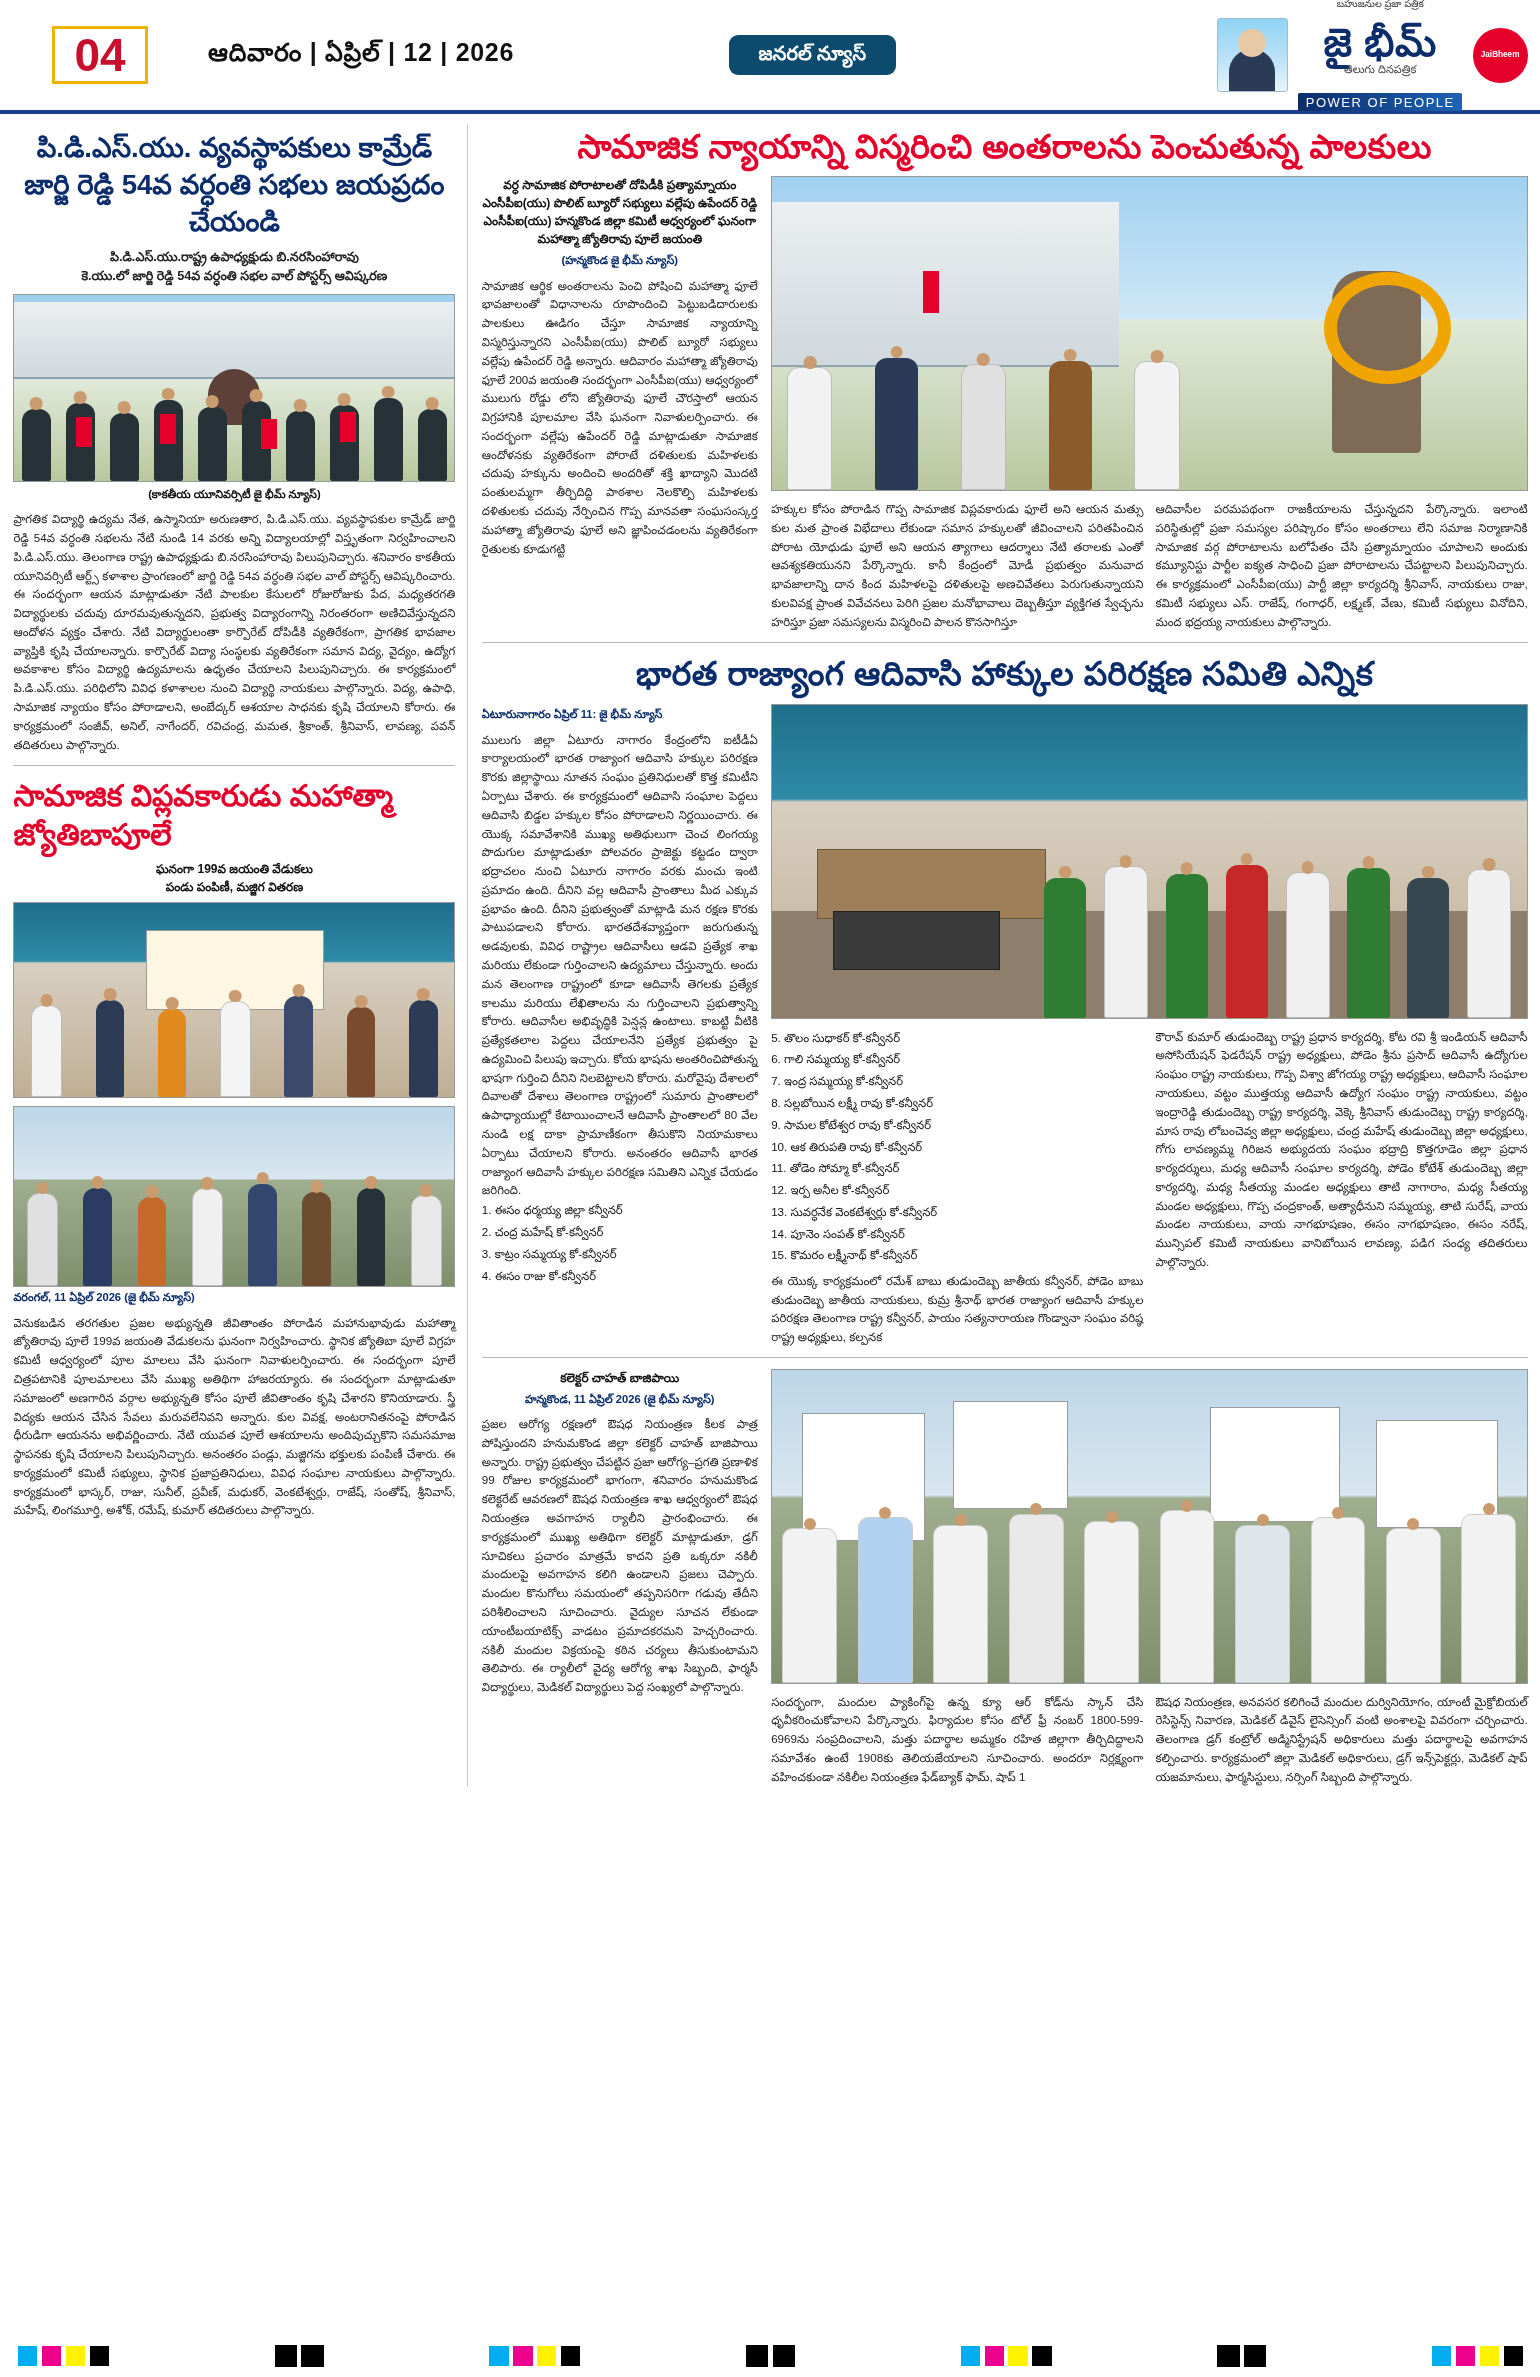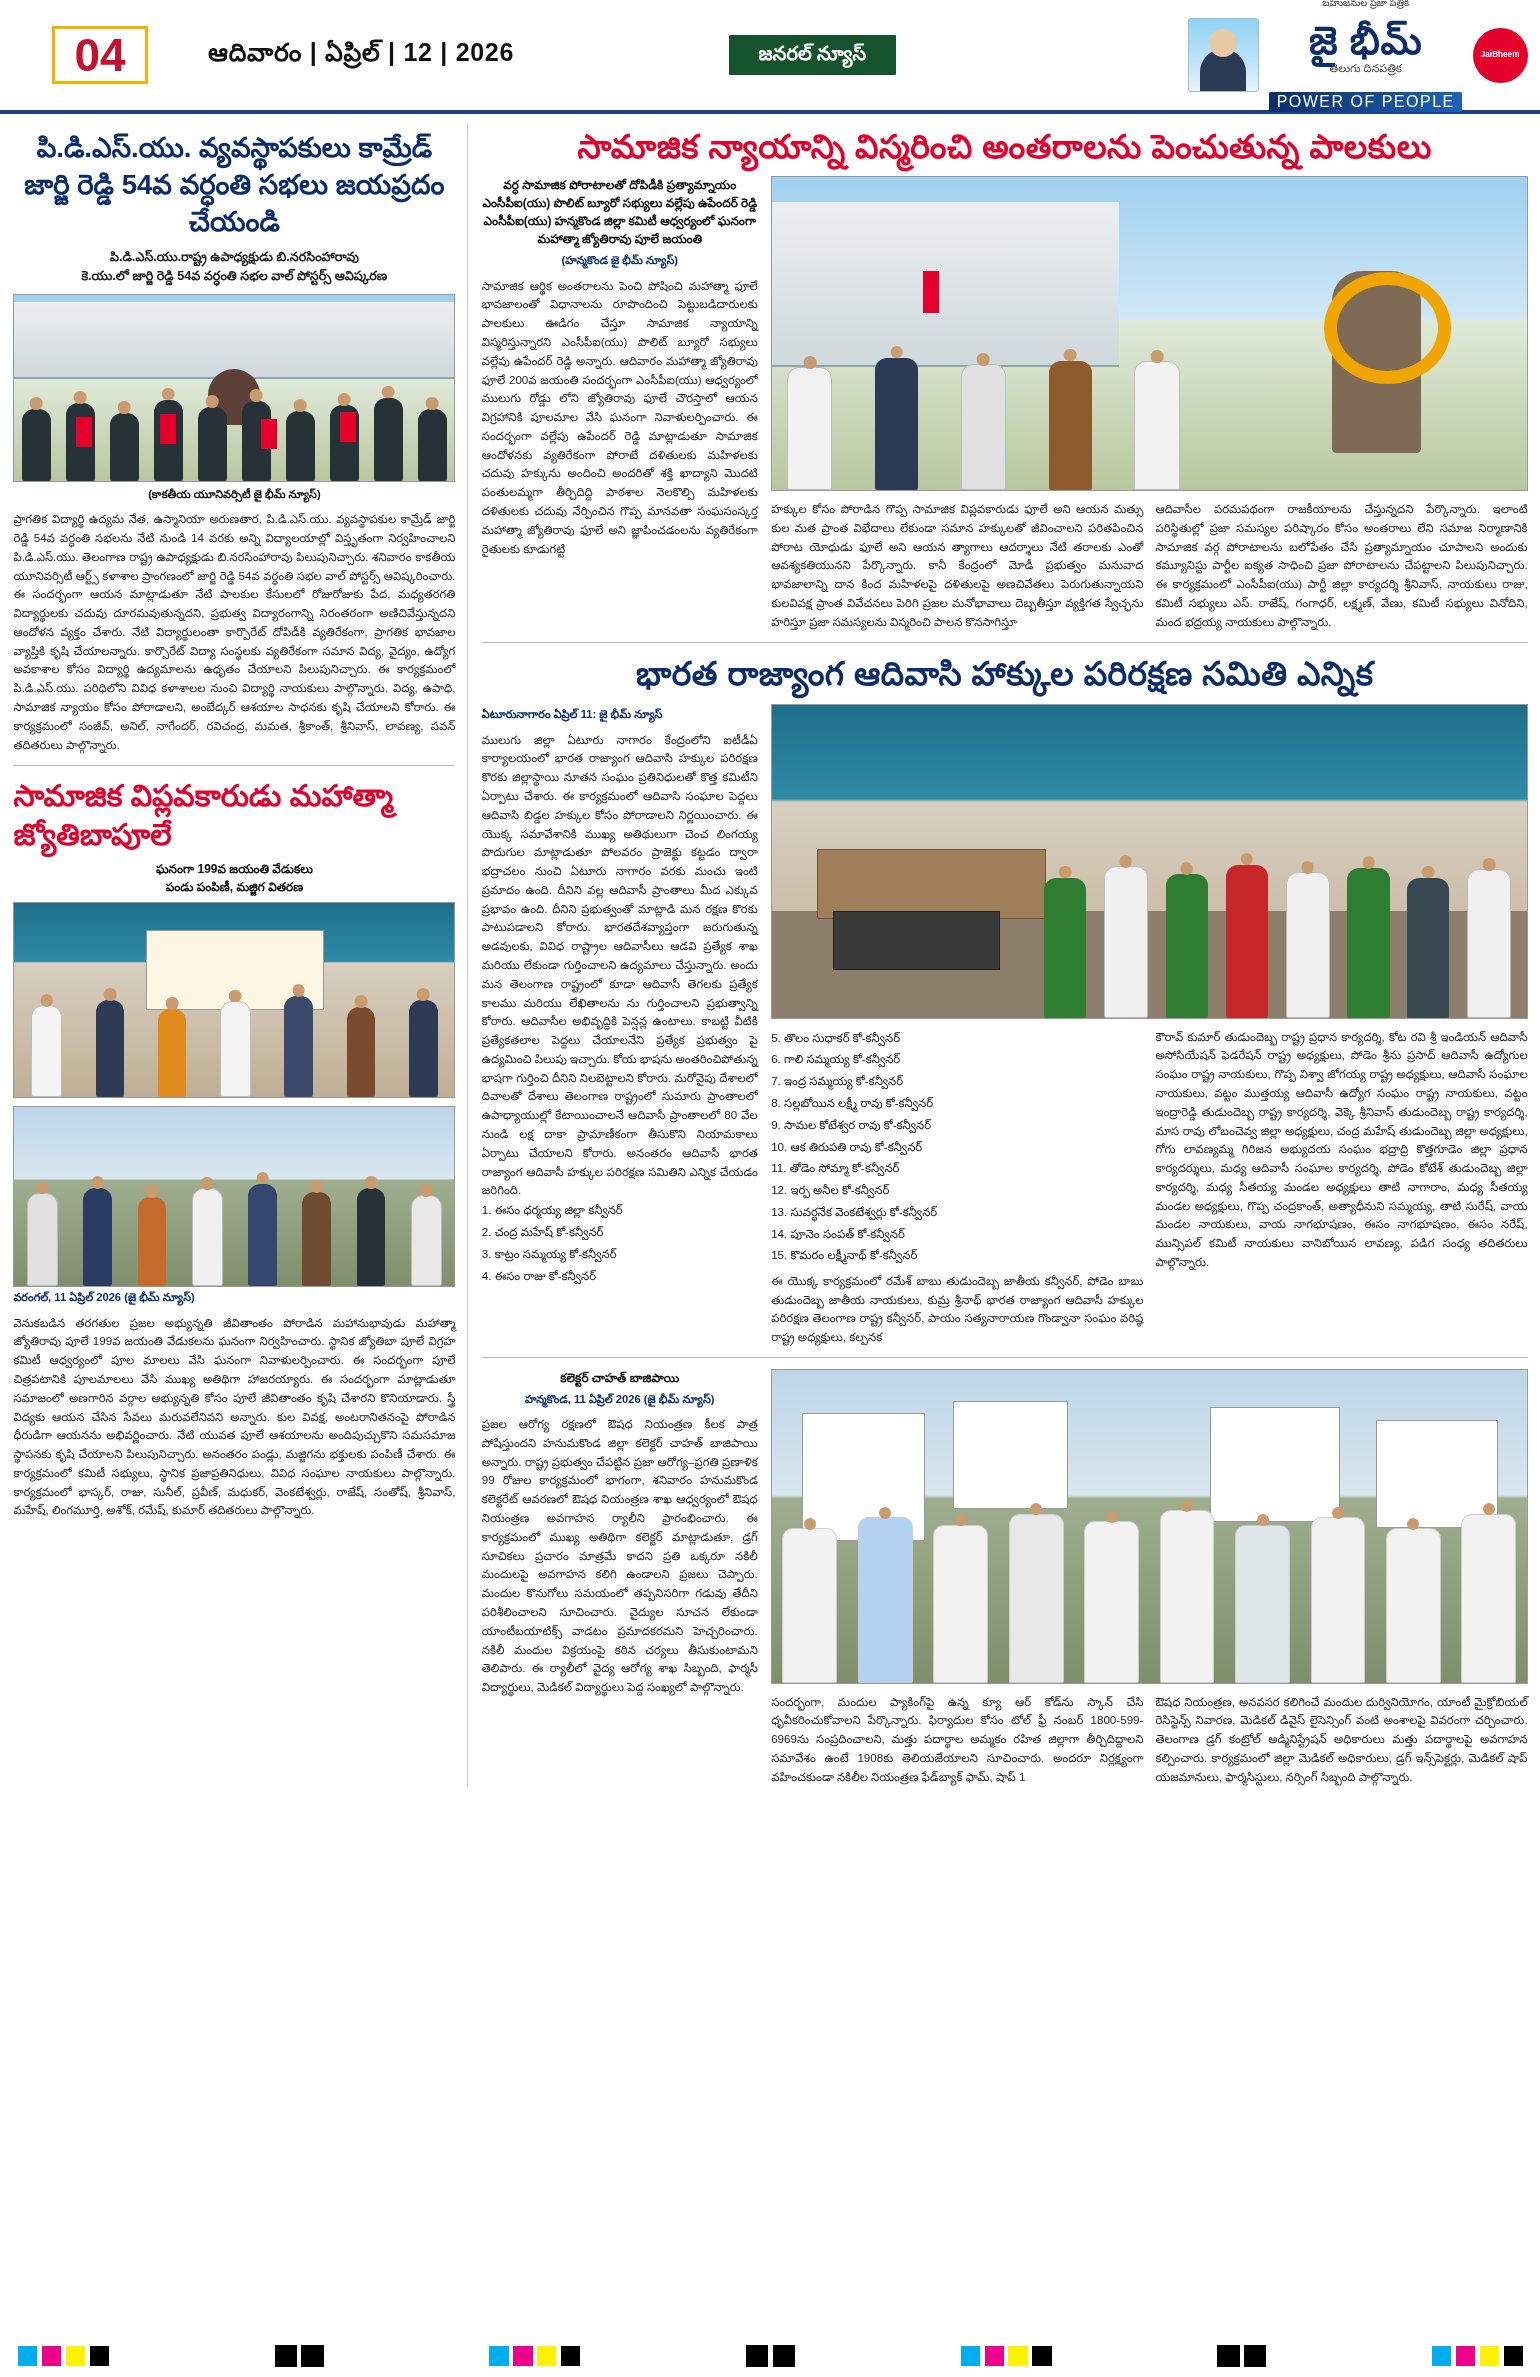--- a/index.html
+++ b/index.html
@@ -5,30 +5,30 @@
   html,body{margin:0;padding:0;background:#ffffff;}
   body{width:1541px;height:2377px;font-family:"Liberation Sans",sans-serif;color:#111;}
   .page{position:relative;width:1541px;height:2377px;background:#ffffff;box-sizing:border-box;padding:0;}
 
   
   .masthead{position:relative;height:110px;border-bottom:4.5px solid #1b3f8b;display:flex;align-items:stretch;}
   .pg-num-box{width:112px;display:flex;align-items:center;justify-content:center;padding-left:44px;}
   .pg-num{font-size:46px;font-weight:bold;color:#c8102e;border:3px solid #f0b400;padding:3px 19.4px;line-height:1;background:#fff;}
   .mast-date{flex:0 0 auto;display:flex;align-items:center;padding-left:52px;font-size:25px;font-weight:bold;letter-spacing:0.7px;color:#111;}
   .mast-mid{flex:1;display:flex;align-items:center;justify-content:center;}
-  .genre-tag{background:#14532d;color:#fff;font-size:19.4px;font-weight:bold;padding:6.7px 30px;border-radius:1px;}
+  .genre-tag{background:#0c4a6e;color:#fff;font-size:19.4px;font-weight:bold;padding:6.7px 30px;border-radius:9px;}
   .mast-logo{width:417px;display:flex;align-items:center;justify-content:flex-end;padding-right:13.4px;gap:10.4px;}
   .logo-portrait{width:69px;height:72px;border-radius:3px;background:linear-gradient(180deg,#8fd3f4 0%,#bfe3f7 60%,#e9f4fb 100%);position:relative;overflow:hidden;border:0.7px solid #9bbdd1;}
   .logo-portrait:after{content:"";position:absolute;left:50%;transform:translateX(-50%);bottom:0;width:46px;height:42px;border-radius:24px 24px 0 0;background:#2b3a55;}
   .logo-portrait:before{content:"";position:absolute;left:50%;transform:translateX(-50%);top:10.4px;width:28px;height:28px;border-radius:50%;background:#e8c9a6;z-index:2;}
   .logo-text{display:flex;flex-direction:column;align-items:center;line-height:1;}
   .logo-small{font-size:9.7px;color:#333;margin-bottom:14px;}
   .logo-main{font-size:39px;font-weight:bold;color:#0b2d6b;letter-spacing:0.7px;}
   .logo-sub{font-size:11.2px;color:#444;margin-top:2.2px;}
-  .logo-band{margin-top:18px;background:linear-gradient(90deg,#0b2d6b,#1d63b5);color:#fff;font-size:16px;padding:2.2px 7.5px;border-radius:1.5px;letter-spacing:1.5px;}
+  .logo-band{margin-top:18px;background:linear-gradient(90deg,#0b2d6b,#1d63b5);color:#fff;font-size:13px;padding:2.2px 7.5px;border-radius:1.5px;letter-spacing:1.5px;}
   .logo-stamp{width:55px;height:55px;border-radius:50%;background:#e4002b;color:#fff;display:flex;flex-direction:column;align-items:center;justify-content:center;font-size:8.2px;font-weight:bold;text-align:center;line-height:1.1;}
 
   
   .content{display:flex;gap:0;padding:10.4px 13.4px 0 13.4px;box-sizing:border-box;}
   .col-left{width:455px;flex:0 0 455px;border-right:1.5px solid #c9c9c9;padding-right:12px;box-sizing:border-box;}
   .col-right{flex:1;padding-left:13.4px;box-sizing:border-box;}
 
   
   .tel{font-family:"Liberation Sans",sans-serif;}
   .lead-head{font-size:27.6px;font-weight:bold;color:#0b2d6b;line-height:1.35;text-align:center;margin:4.5px 0 7.5px;}

